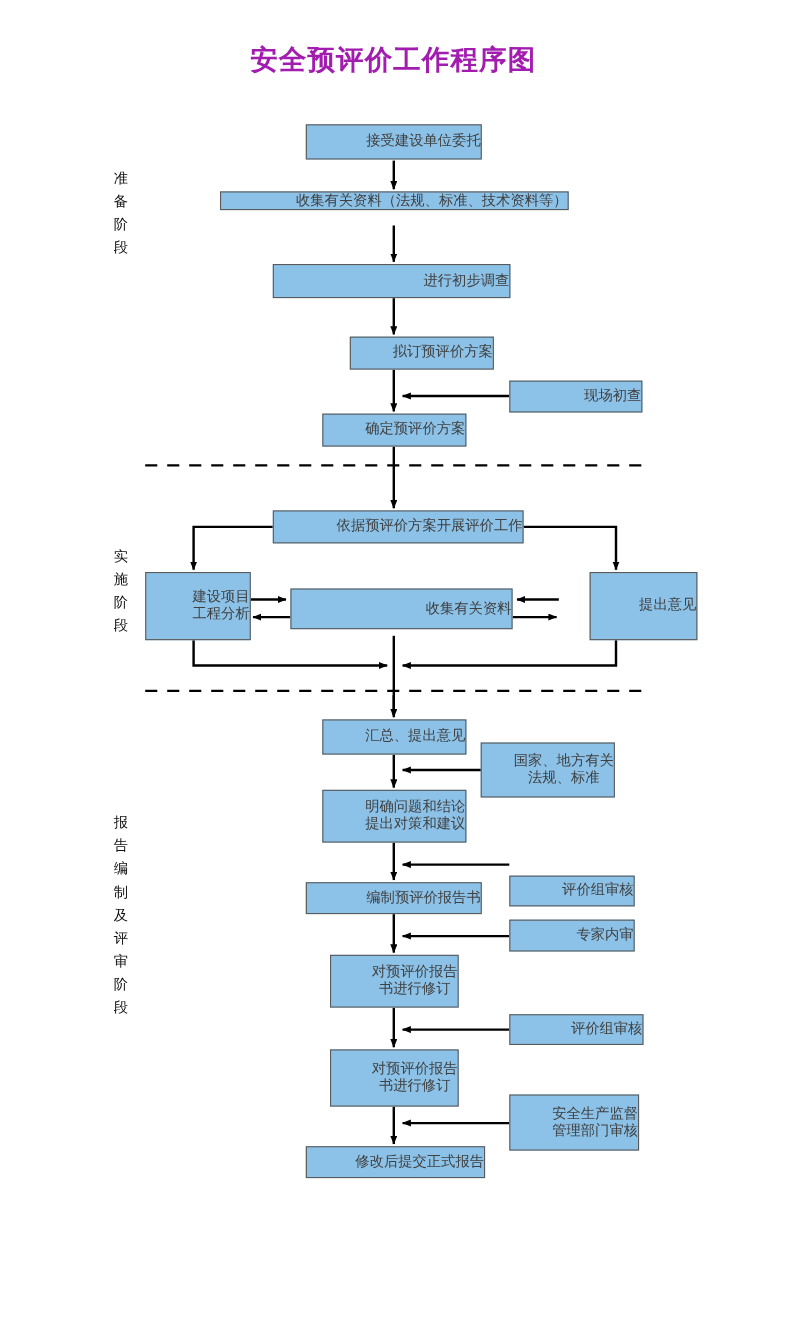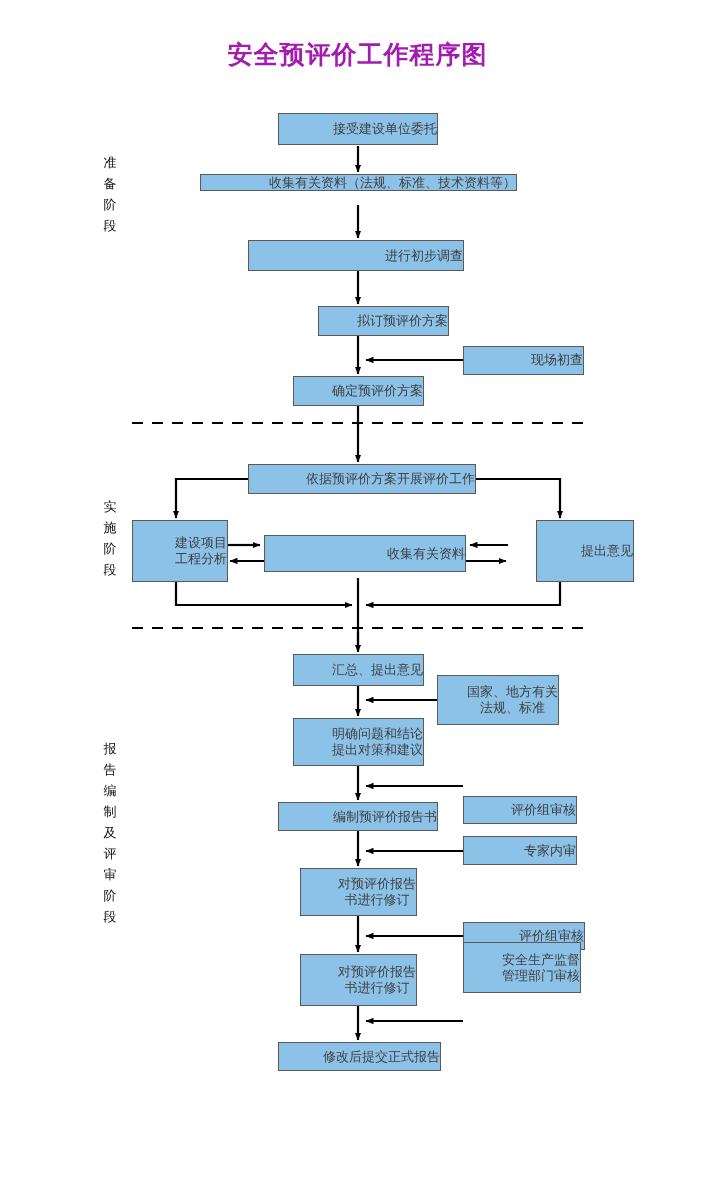--- a/index.html
+++ b/index.html
@@ -186,21 +186,21 @@
 
   <div class="box" style="left:463px;top:922px;width:122px;height:28px;">
     <span class="txt">评价组审核</span>
   </div>
 
   <div class="box" style="left:300px;top:954px;width:117px;height:52px;">
     <span class="txt">对预评价报告
 书进行修订</span>
   </div>
 
-  <div class="box" style="left:463px;top:942px;width:118px;height:51px;">
+  <div class="box" style="left:463px;top:995px;width:118px;height:51px;">
     <span class="txt">安全生产监督
 管理部门审核</span>
   </div>
 
   <div class="box" style="left:278px;top:1042px;width:163px;height:29px;">
     <span class="txt">修改后提交正式报告</span>
   </div>
 
 </div>
 

